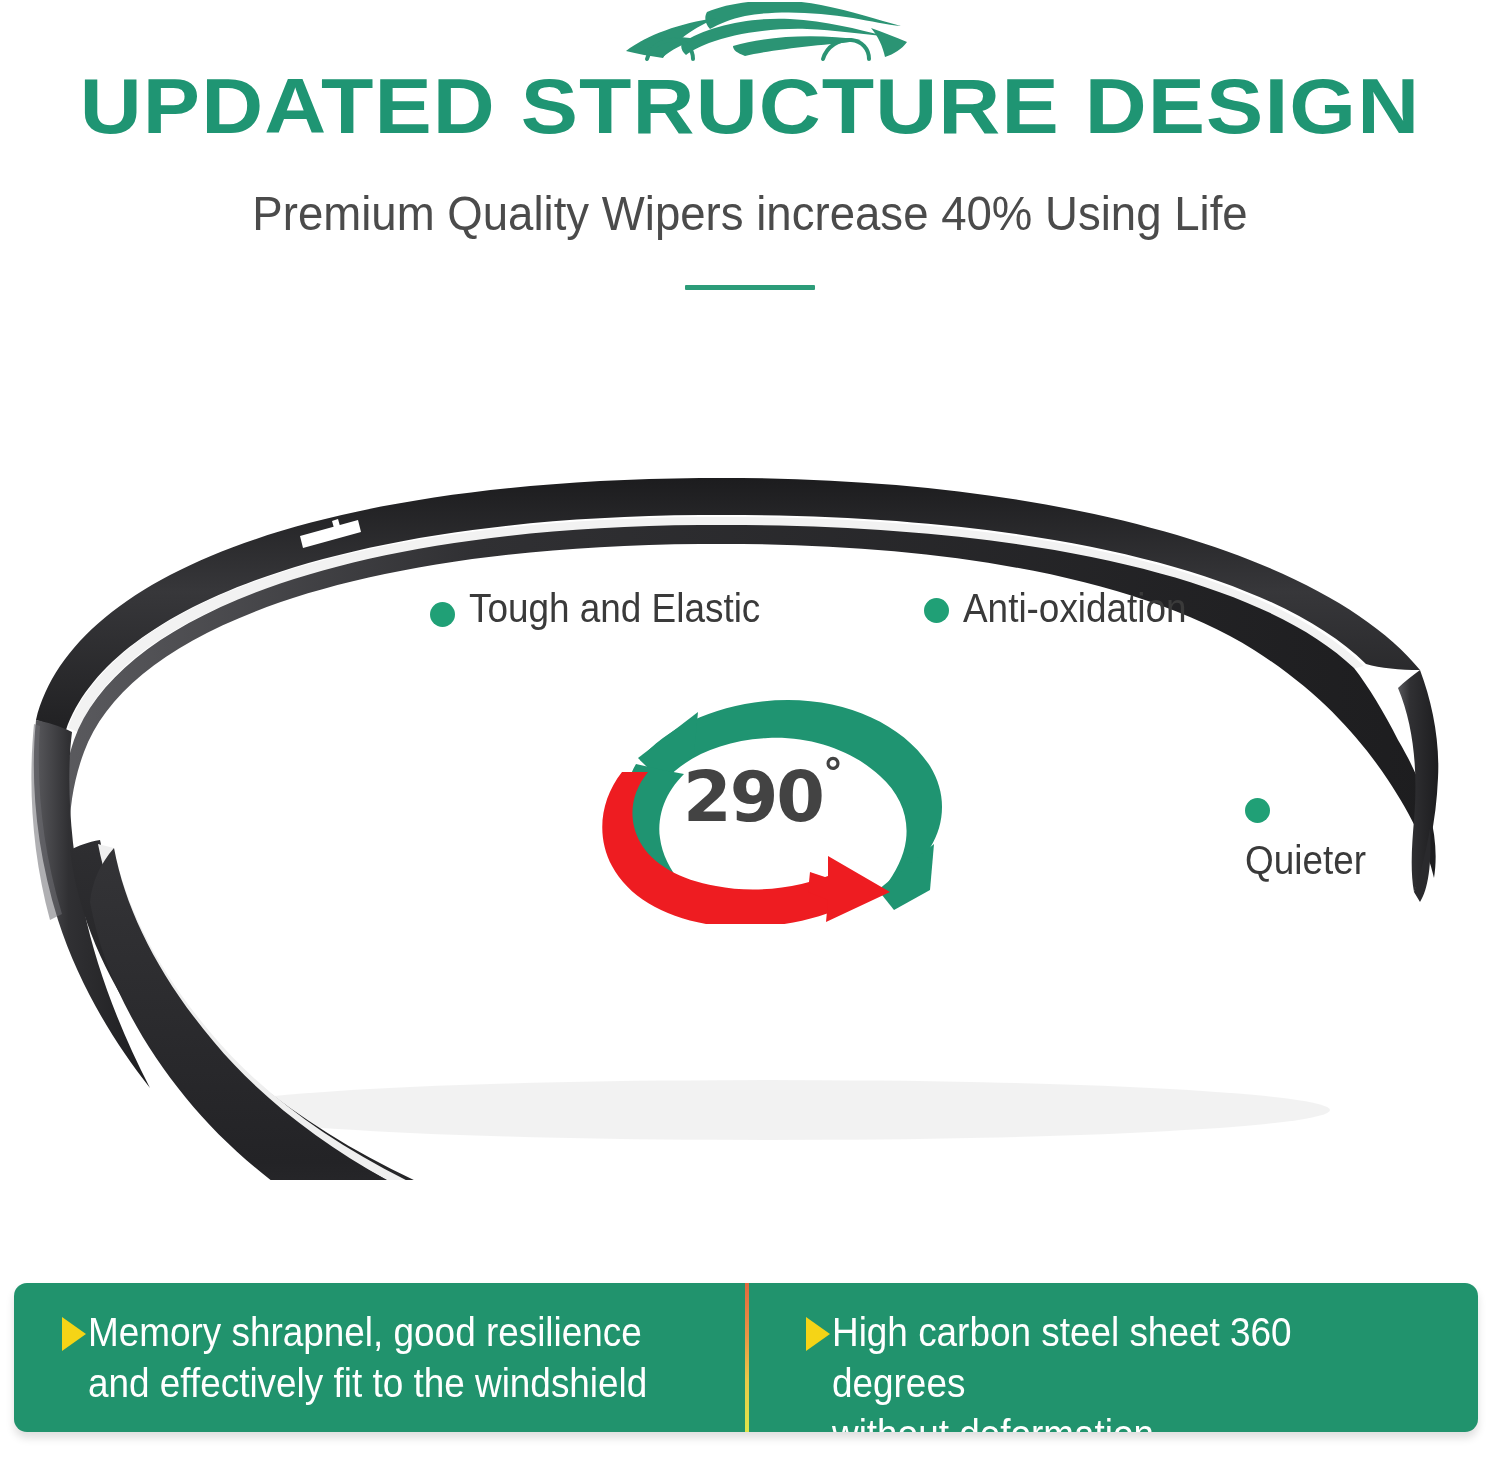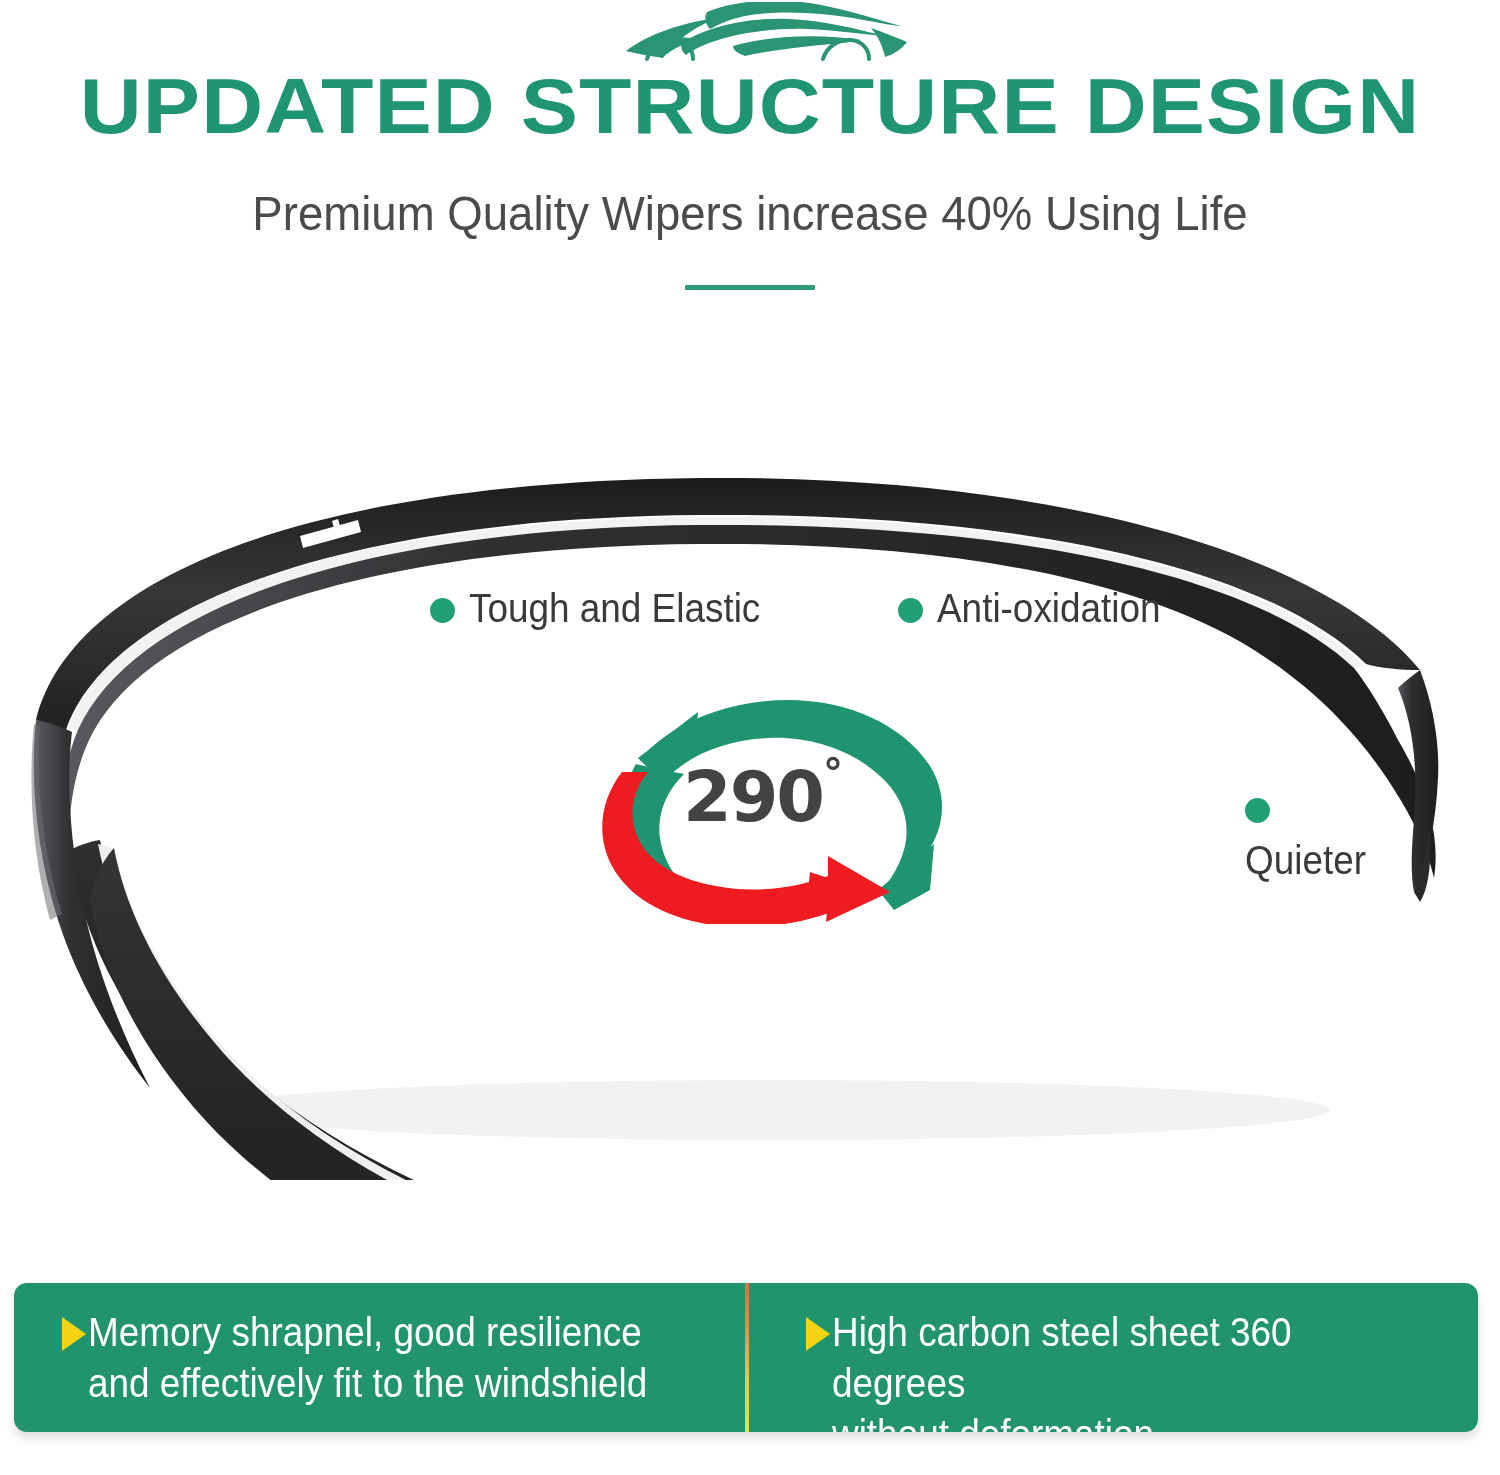--- a/index.html
+++ b/index.html
@@ -67,22 +67,22 @@
   }
   .feature-label{
     font-size:41px;
     line-height:46px;
     color:#3A3A3A;
     font-weight:normal;
     transform:scaleX(0.90);
     transform-origin:left top;
     white-space:pre-line;
   }
-  .f-tough{ left:430px; top:585px; }
-  .f-anti{  left:898px; top:585px; }
+  .f-tough{ left:430px; top:585px;align-items:center; }
+  .f-anti{  left:924px; top:585px; }
   .f-high{  left:128px; top:768px; }
   .f-quiet{ left:1245px; top:785px;flex-direction:column; }
 
   
   .badge360{
     position:absolute; left:578px; top:694px; width:370px; height:230px;
   }
   .badge360 svg{ display:block; width:370px; height:230px; }
   .badge-text{
     position:absolute;

